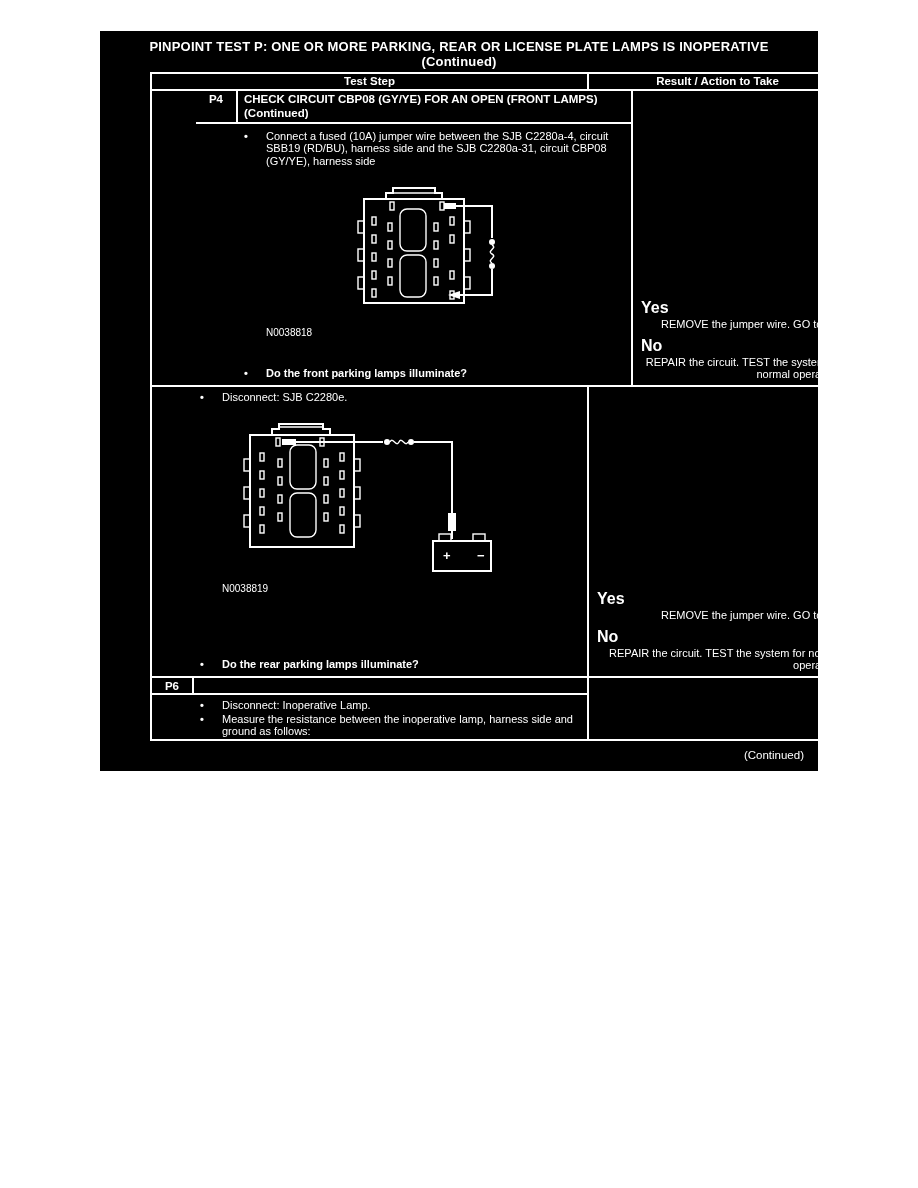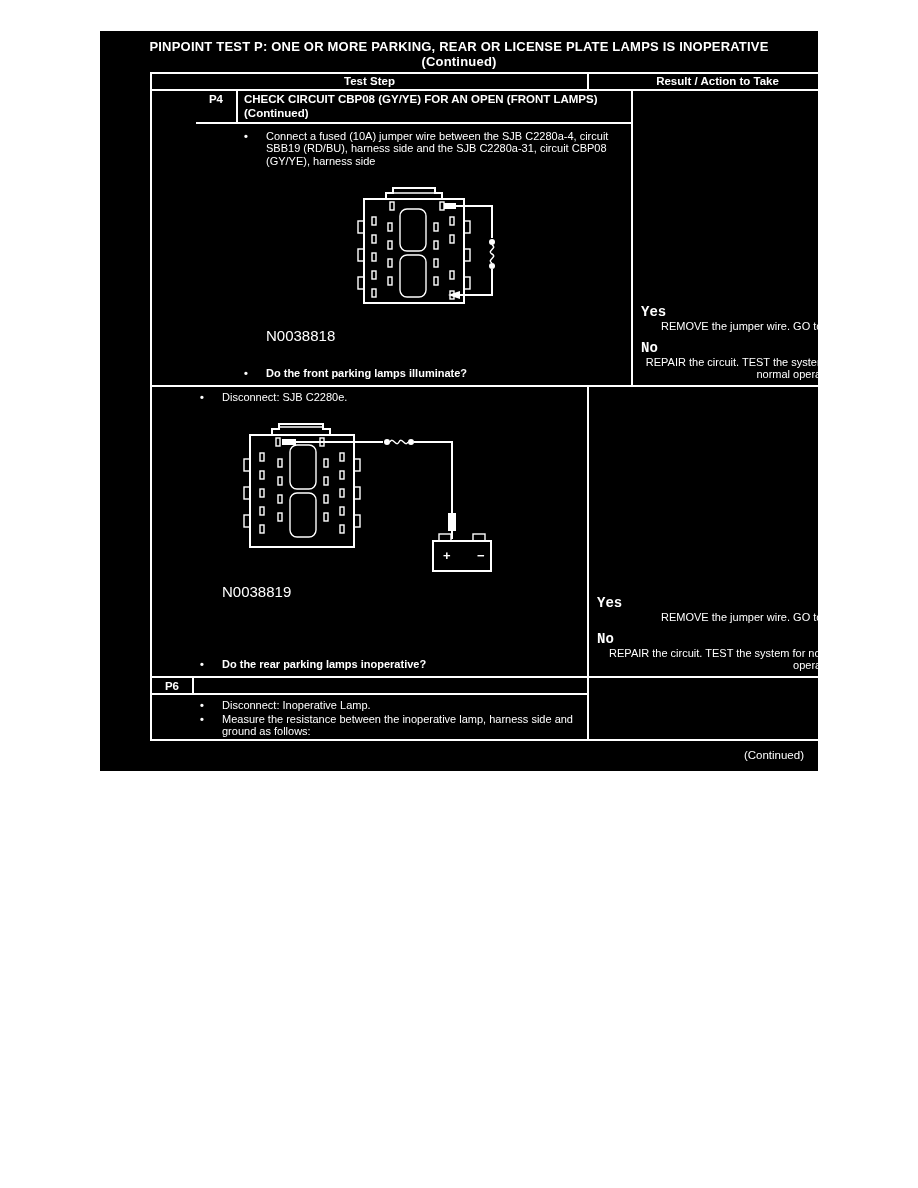--- a/index.html
+++ b/index.html
@@ -36,23 +36,23 @@
   .step-body { flex:1; display:flex; flex-direction:column; padding-top:6px; }
 
   .bullet-row { display:flex; padding-left:48px; padding-right:10px; margin-bottom:1px; }
   .bullet-row::before { content:"\2022"; width:22px; flex:none; font-weight:bold; }
   .bullet-row.q { font-weight:bold; margin-top:auto; padding-bottom:4px; }
 
   .fig { flex:none; }
   .fig svg { display:block; }
   .fig-p4 { margin:14px 0 0 146px; }
   .fig-p5 { margin:8px 0 0 84px; }
-  .fig-label { padding-left:70px; margin-top:8px; font-size:15px; }
-
-  .res-label { font-weight:bold; font-size:14px;font-family:Liberation Mono, monospace; }
+  .fig-label { padding-left:70px; margin-top:8px; font-size:10px; }
+
+  .res-label { font-weight:bold; font-size:16px; }
   .res-text { margin-bottom:7px;text-align:right; }
   .res-text:last-child { margin-bottom:0; }
   b { font-weight:bold; }
 
   .continued {
     position:absolute; right:14px; bottom:10px; font-size:11.5px; color:#fff;
   }
   svg .ln { stroke:#fff; stroke-width:2; fill:none; }
   svg .th { stroke:#fff; stroke-width:1.4; fill:none; }
   svg .fl { fill:#fff; stroke:none; }
@@ -200,21 +200,21 @@
 
               <rect class="th" x="203" y="121" width="12" height="7"></rect>
               <rect class="th" x="237" y="121" width="12" height="7"></rect>
               <rect class="ln" x="197" y="128" width="58" height="30"></rect>
               <text x="207" y="147" font-size="13" font-weight="bold" fill="#fff">+</text>
               <text x="241" y="147" font-size="13" font-weight="bold" fill="#fff">−</text>
             </svg>
           </div>
           <div class="fig-label">N0038819</div>
           <div class="bullet-row q">
-            <span>Do the rear parking lamps inoperative?</span>
+            <span>Do the rear parking lamps illuminate?</span>
           </div>
         </div>
       </div>
       <div class="step-right">
         <div class="res-label">Yes</div>
         <div class="res-text"><span>REMOVE the jumper wire. GO to </span><b>P8</b><span>.</span></div>
         <div class="res-label">No</div>
         <div class="res-text">REPAIR the circuit. TEST the system for normal operation.</div>
       </div>
     </div>

